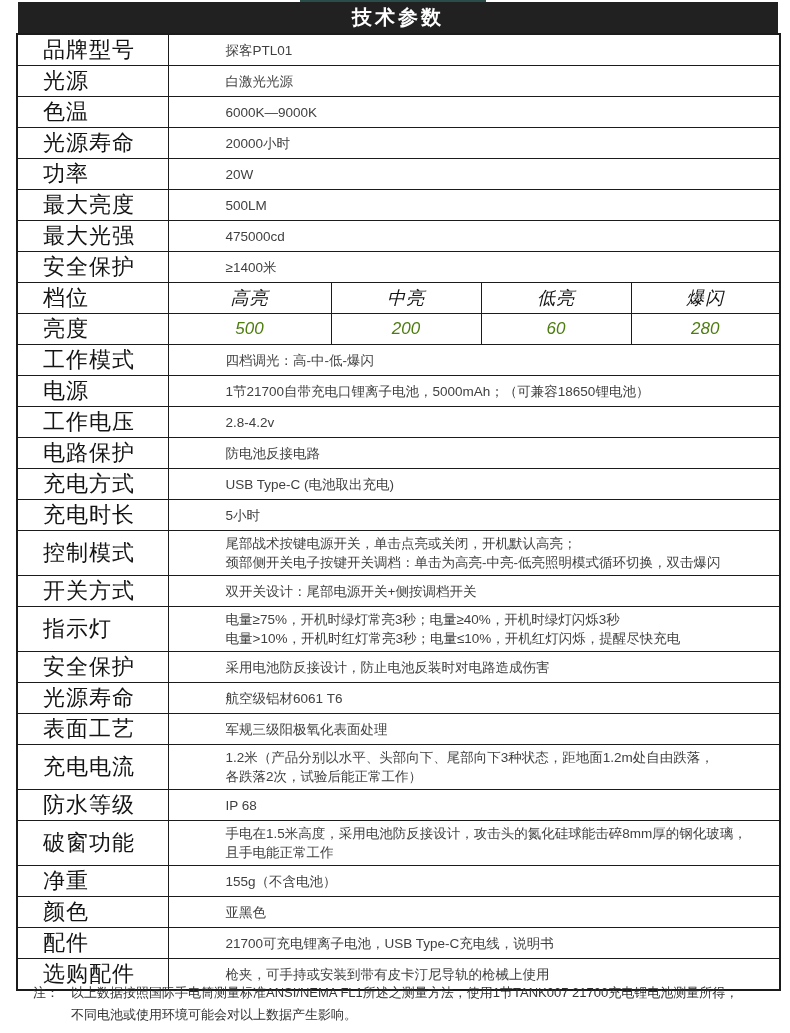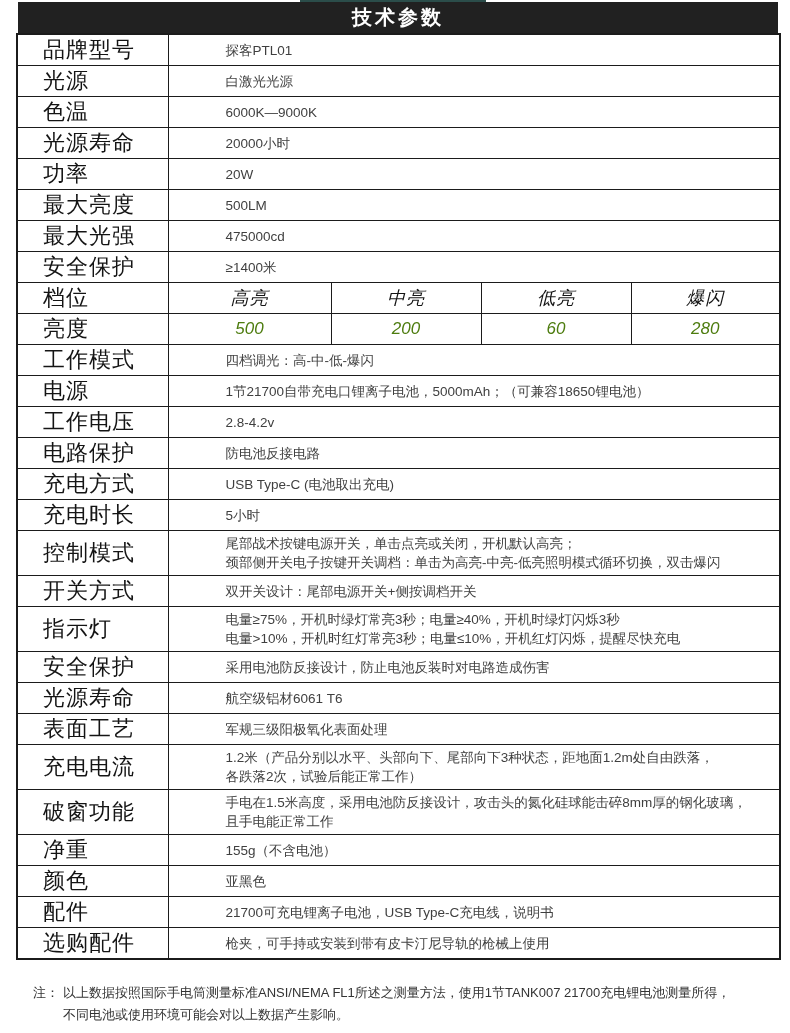--- a/index.html
+++ b/index.html
@@ -40,21 +40,21 @@
   td.val div { white-space: nowrap; margin-left: 44px; }
   td.cell { text-align: center; font-style: italic; }
   td.cell.head { font-size: 18px; color: #141414; letter-spacing: 1px; font-weight: 500; }
   td.cell.num  { font-size: 17px; color: #4d7c0f; }
   .footnote {
     position: absolute; left: 33px; top: 982px;
     font-size: 13px; color: #333333; line-height: 22px;
     display: grid; grid-template-columns: auto 1fr; column-gap: 4px;
   }
   .footnote .prefix { white-space: nowrap; }
-  .footnote .lines div { white-space: nowrap; }
+  .footnote .lines div { white-space: nowrap; margin-left: 8px; }
 </style>
 </head>
 <body>
 
 <div class="edge-artifact"></div>
 
 <div class="title-bar">
   <span>技术参数</span>
 </div>
 
@@ -204,20 +204,26 @@
         </td>
       </tr>
       <tr>
         <td class="lbl">充电电流</td>
         <td colspan="4" class="val">
           <div>1.2米（产品分别以水平、头部向下、尾部向下3种状态，距地面1.2m处自由跌落，</div>
           <div>各跌落2次，试验后能正常工作）</div>
         </td>
       </tr>
       <tr>
+        <td class="lbl">防水等级</td>
+        <td colspan="4" class="val">
+          <div>IP 68</div>
+        </td>
+      </tr>
+      <tr>
         <td class="lbl">破窗功能</td>
         <td colspan="4" class="val">
           <div>手电在1.5米高度，采用电池防反接设计，攻击头的氮化硅球能击碎8mm厚的钢化玻璃，</div>
           <div>且手电能正常工作</div>
         </td>
       </tr>
       <tr>
         <td class="lbl">净重</td>
         <td colspan="4" class="val">
           <div>155g（不含电池）</div>

